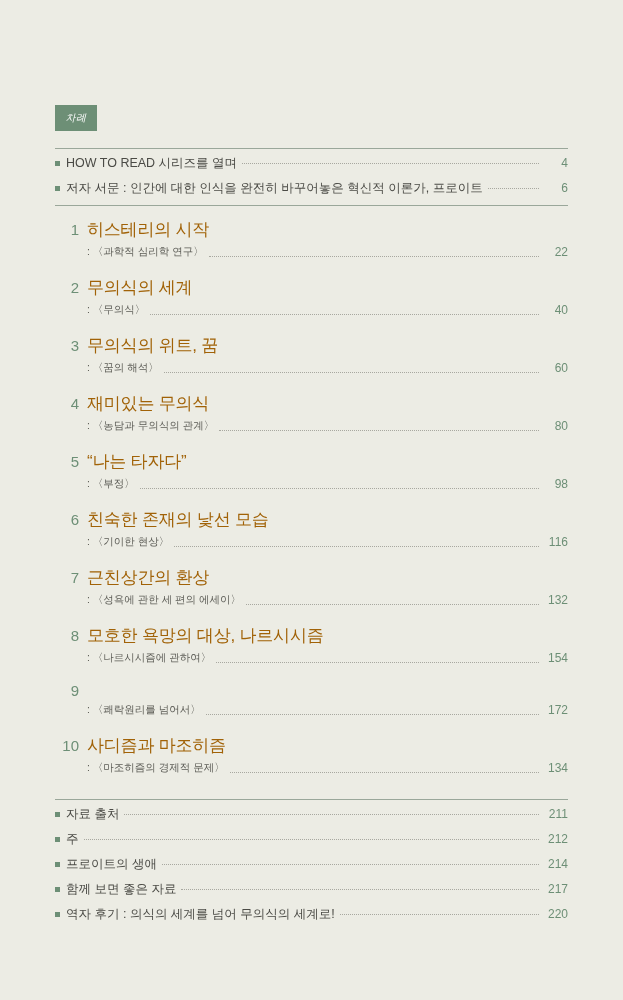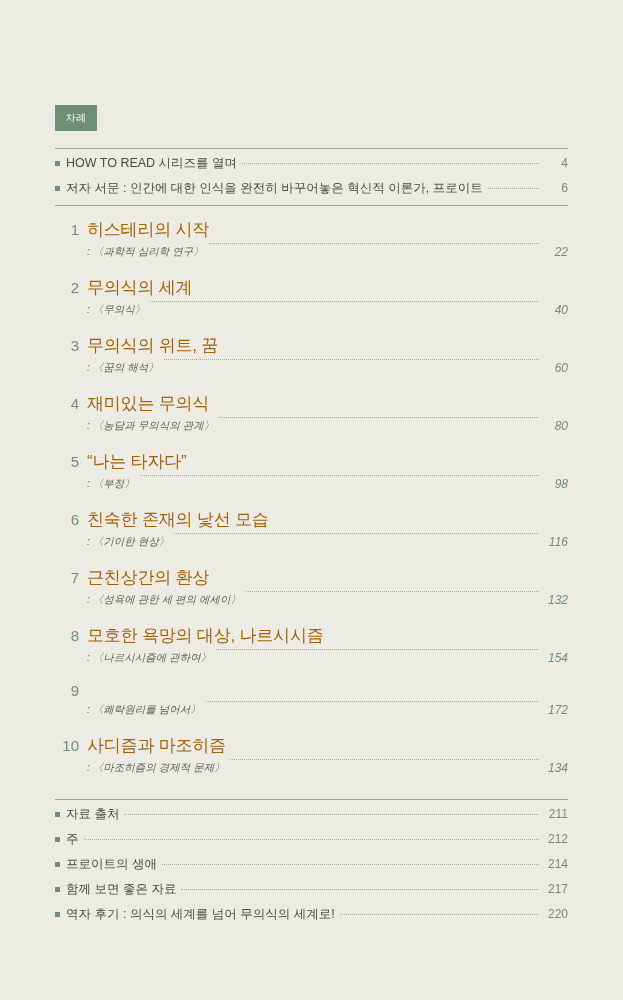--- a/index.html
+++ b/index.html
@@ -28,20 +28,21 @@
     top: 105px;
     width: 42px;
     height: 26px;
     background: #6d8f76;
     color: #ffffff;
     font-size: 10px;
     letter-spacing: 0.5px;
     display: flex;
     align-items: center;
     justify-content: center;
+    font-style: italic;
   }
 
   .rule {
     position: absolute;
     left: 55px;
     right: 55px;
     border-top: 1px solid #9aa79a;
   }
   .rule.top   { top: 148px; }
   .rule.mid   { top: 205px; }
@@ -120,25 +121,24 @@
     margin-right: 8px;
   }
   .ch-title {
     flex: 0 0 auto;
     font-size: 17px;
     color: #a16207;
     letter-spacing: -0.2px;
   }
   .ch-sub-line {
     display: flex;
-    align-items: flex-start;
+    align-items: flex-end;
     white-space: nowrap;
     margin-top: 4px;
     padding-left: 32px;
-    font-style: italic;
   }
   .ch-sub {
     flex: 0 0 auto;
     font-size: 10.5px;
     color: #5c5c56;
   }
   .ch-sub-line .dots { top: -2px; }
   .ch-sub-line .pg { font-size: 12px; }
 </style>
 </head>

